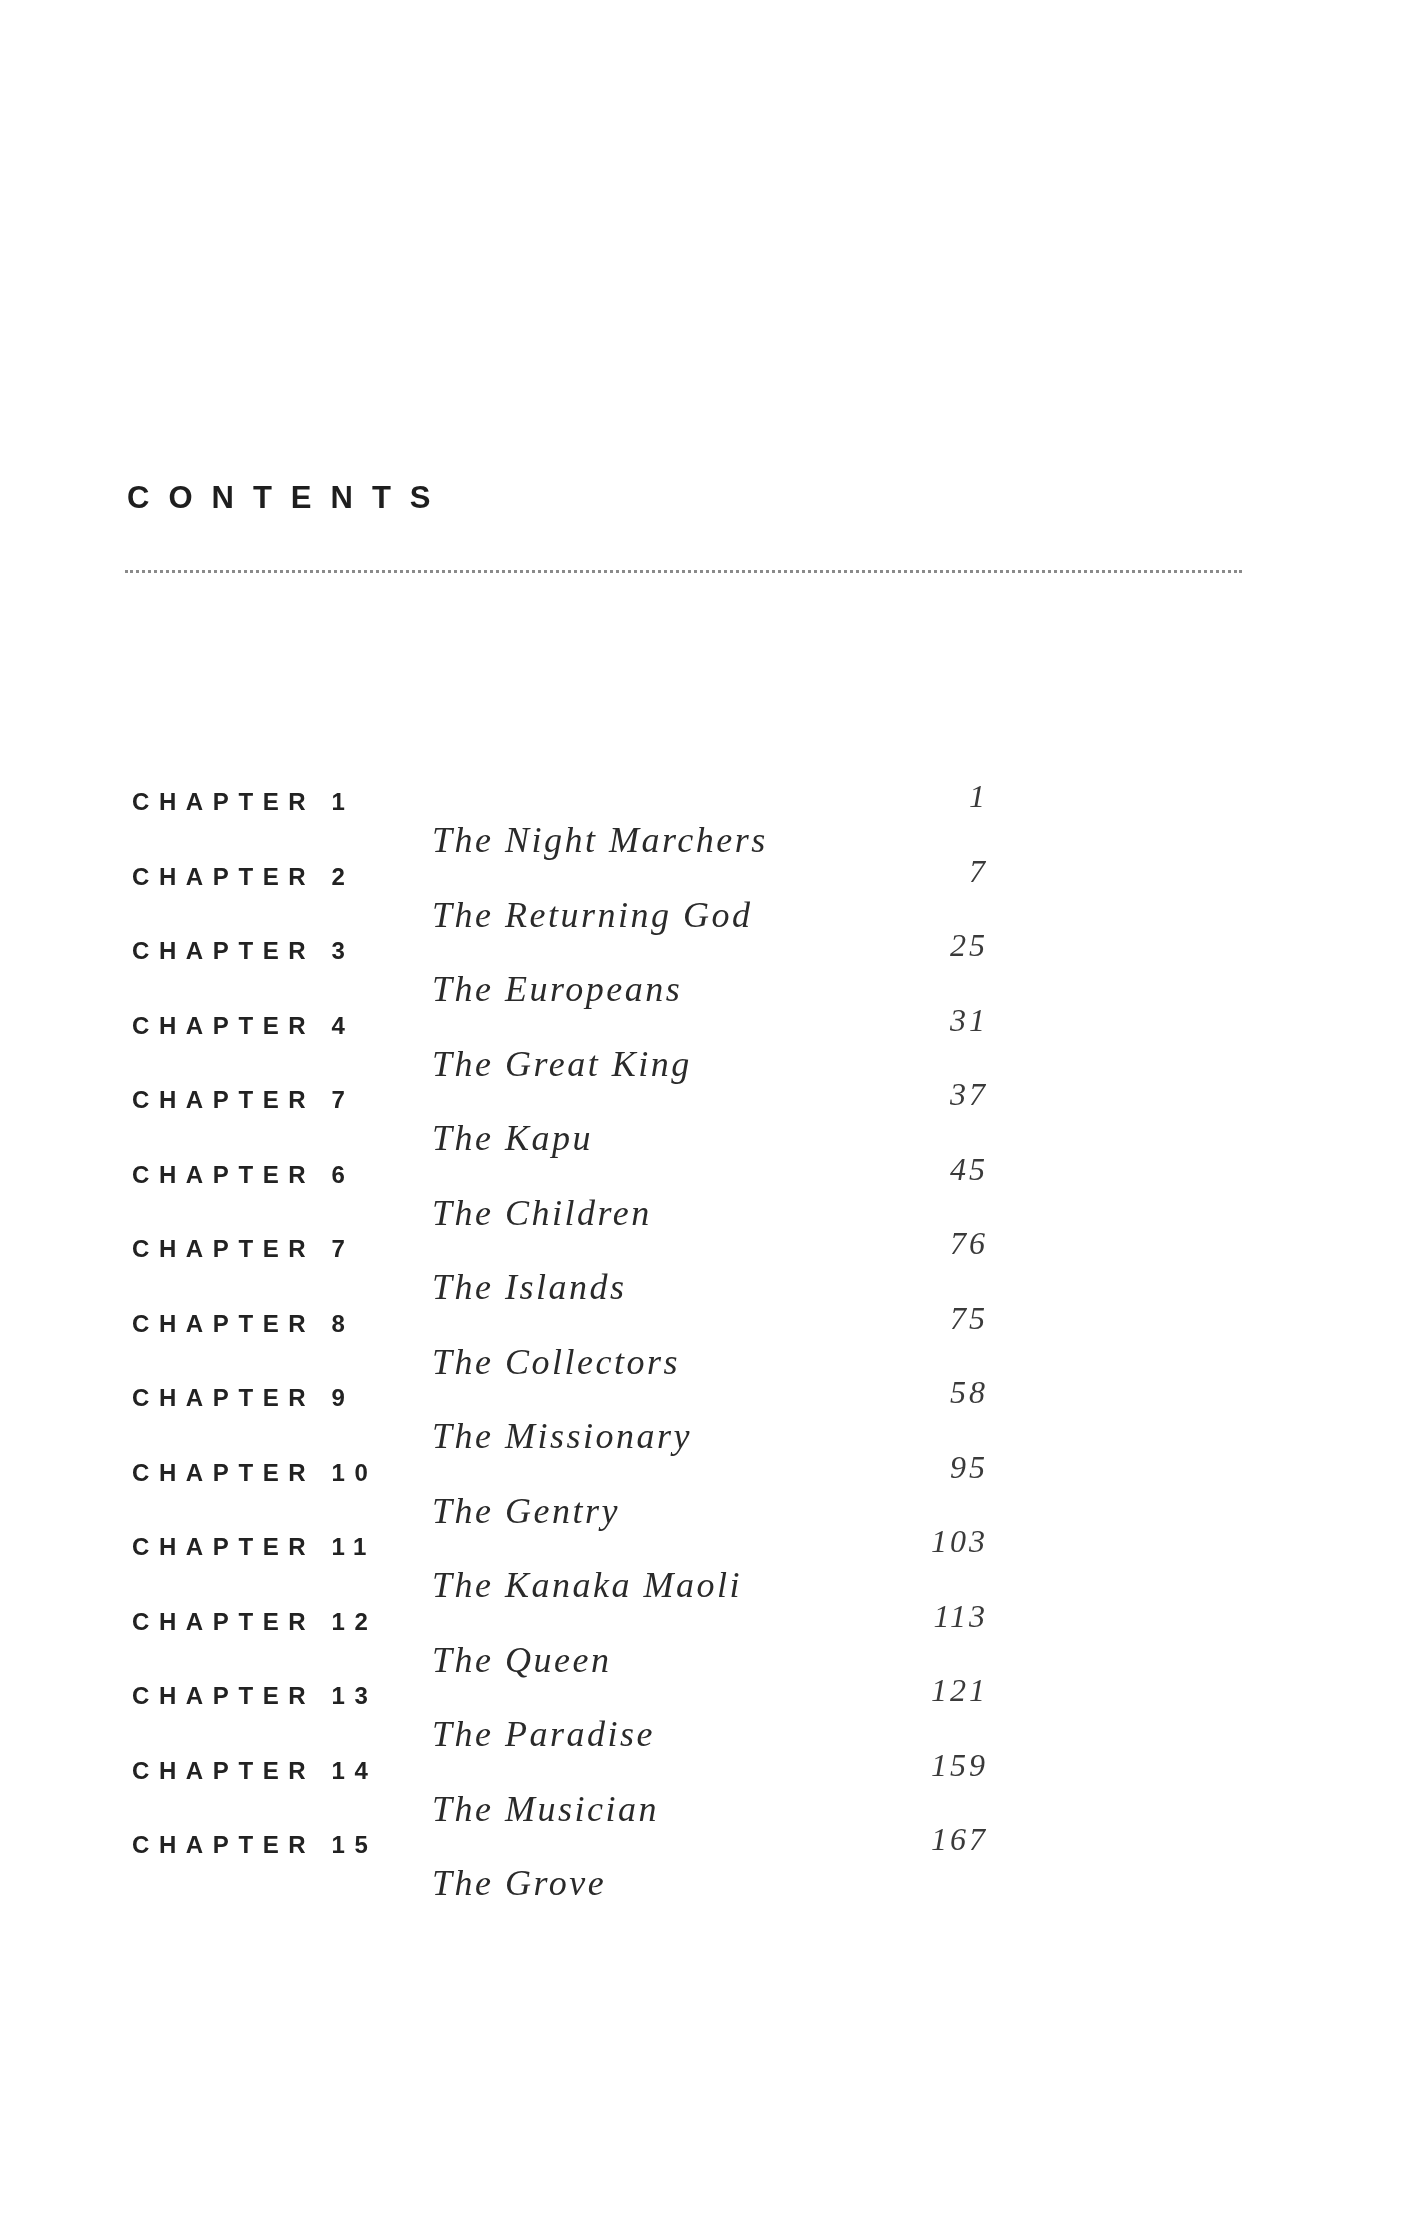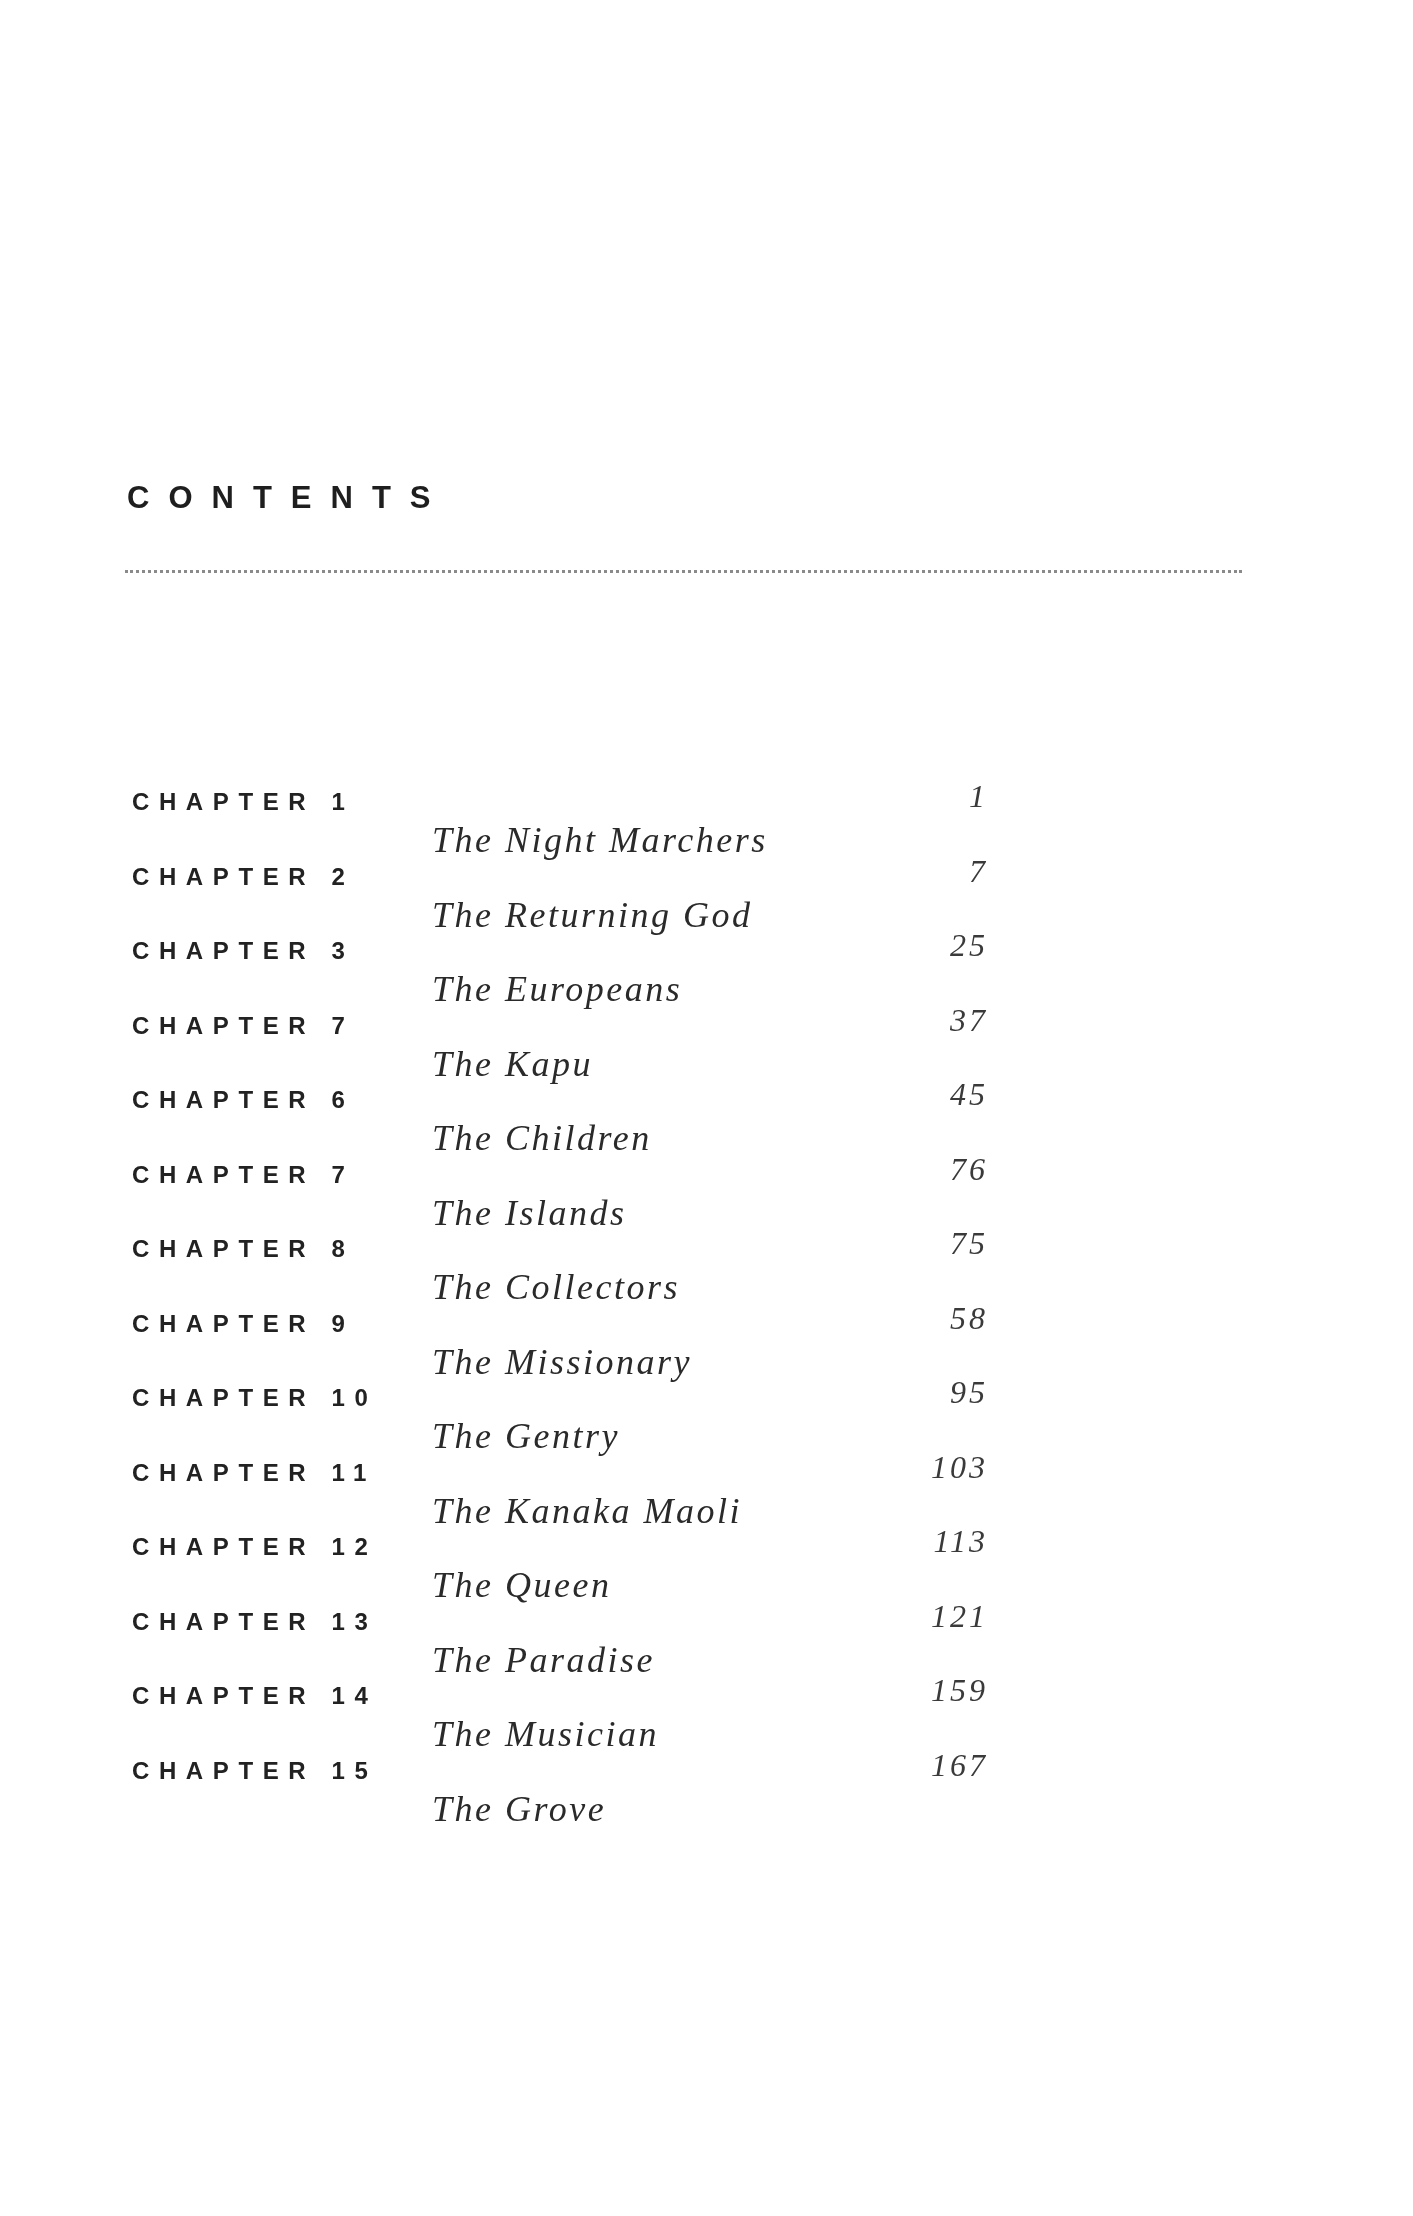--- a/index.html
+++ b/index.html
@@ -45,20 +45,25 @@
     </div>
   <div class="row">
       <span class="chap">CHAPTER 2</span>
       <span class="name">The Returning God</span>
       <span class="page">7</span>
     </div>
   <div class="row">
       <span class="chap">CHAPTER 3</span>
       <span class="name">The Europeans</span>
       <span class="page">25</span>
+    </div>
+  <div class="row">
+      <span class="chap">CHAPTER 4</span>
+      <span class="name">The Great King</span>
+      <span class="page">31</span>
     </div>
   <div class="row">
       <span class="chap">CHAPTER 7</span>
       <span class="name">The Kapu</span>
       <span class="page">37</span>
     </div>
   <div class="row">
       <span class="chap">CHAPTER 6</span>
       <span class="name">The Children</span>
       <span class="page">45</span>

